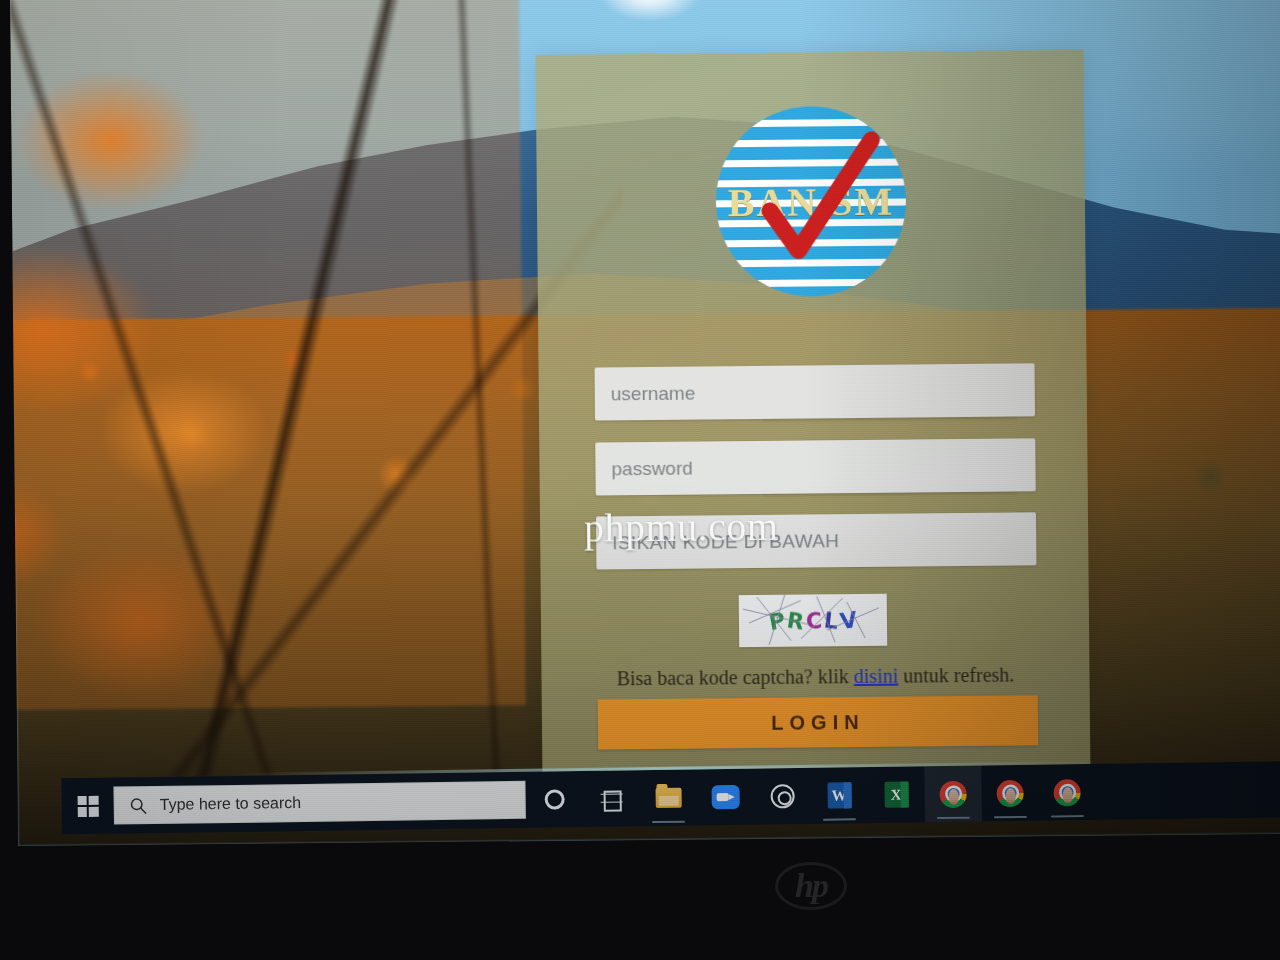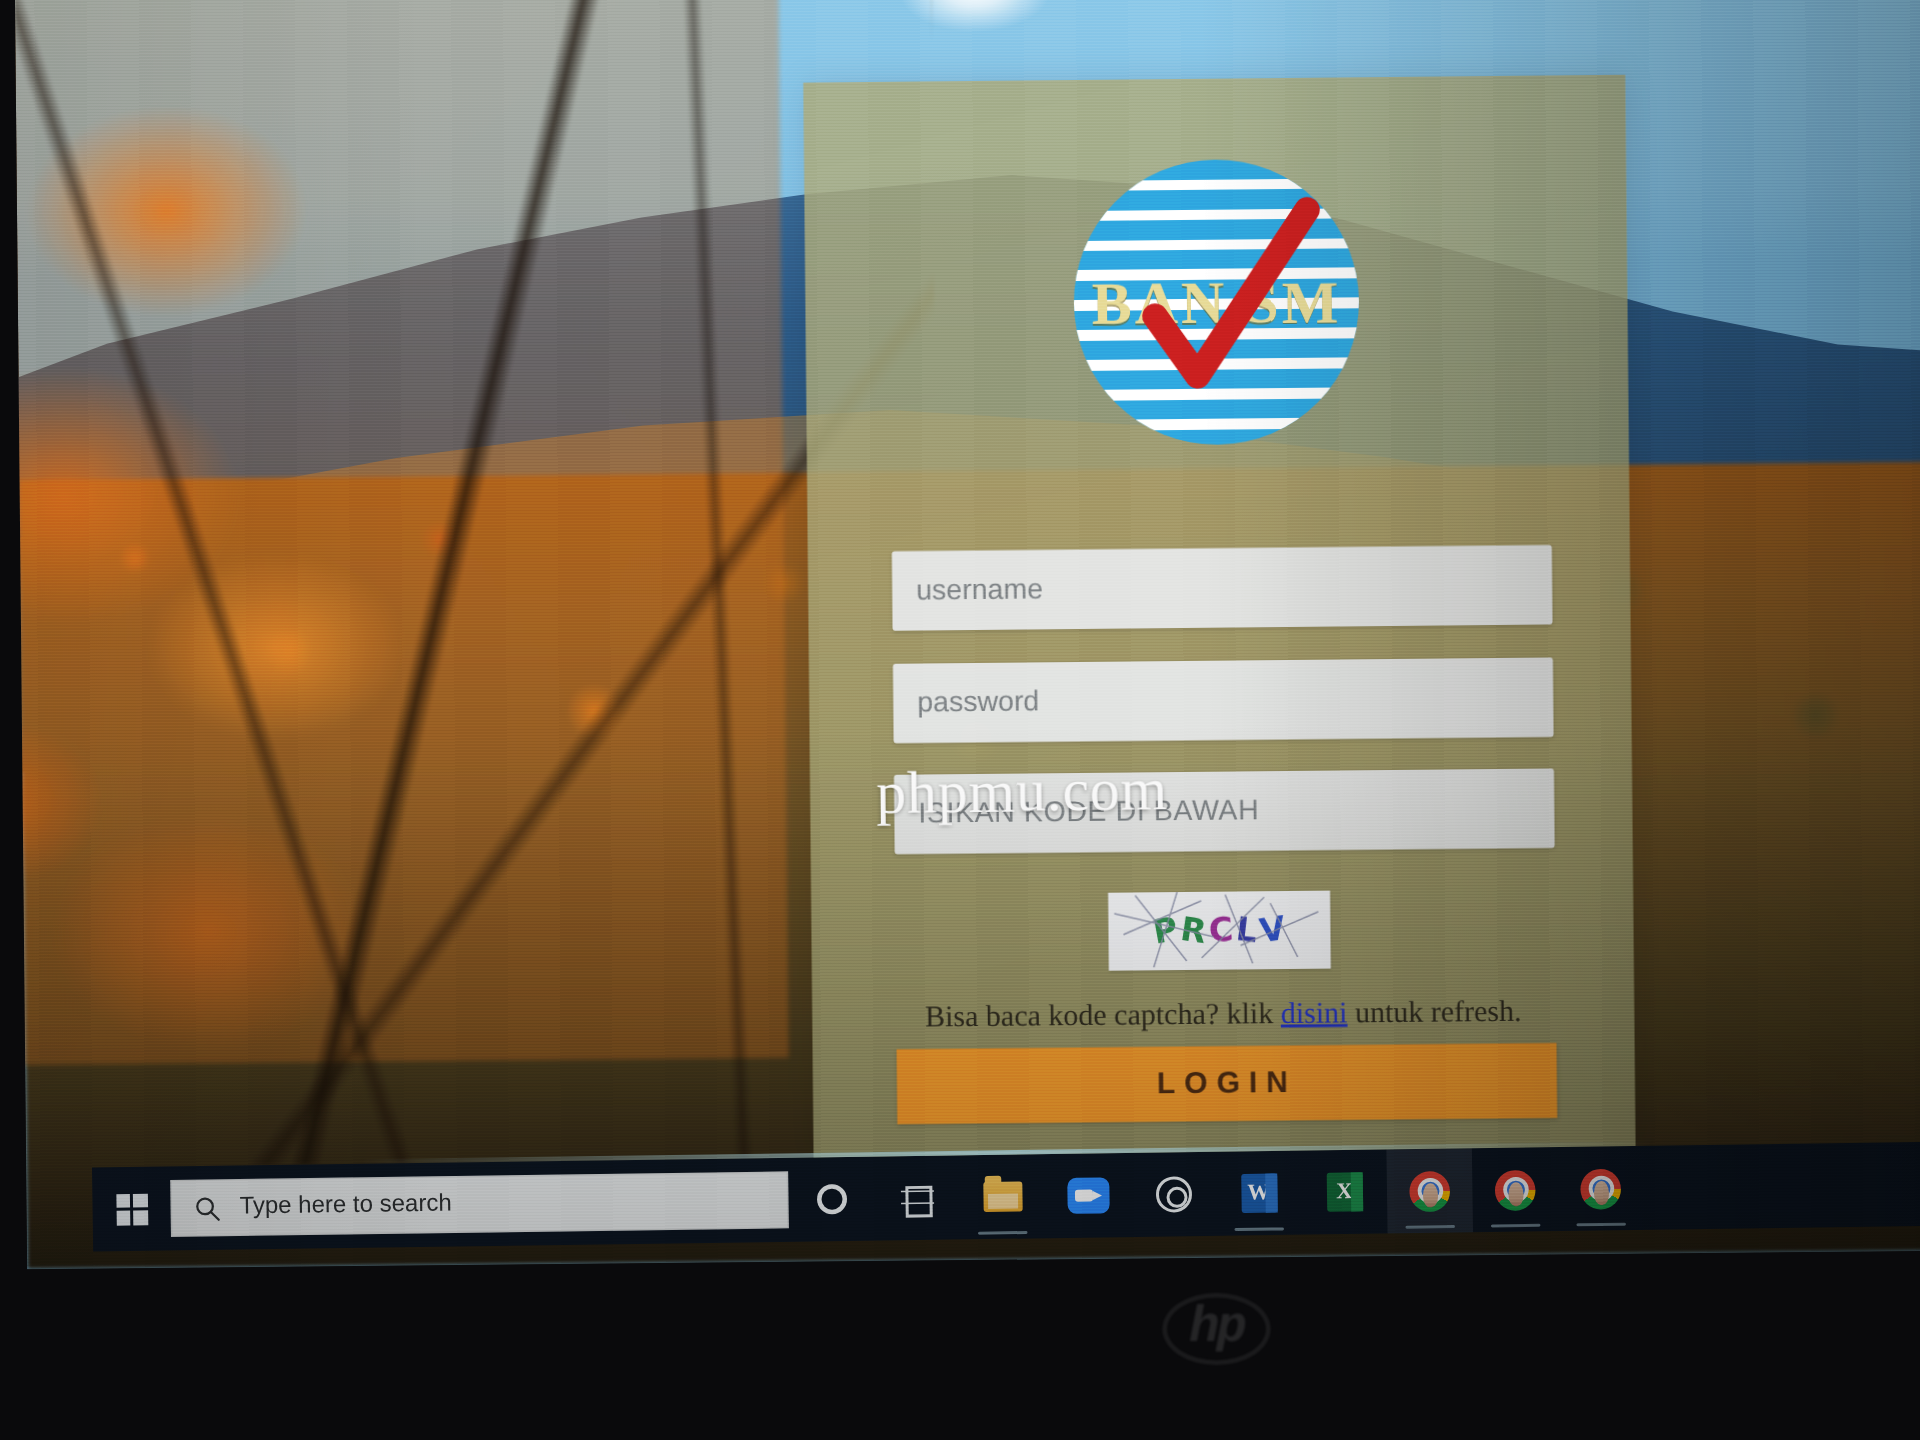--- a/index.html
+++ b/index.html
@@ -32,21 +32,21 @@
   
   #hp-logo {
     position: absolute;
     left: 775px;
     top: 862px;
     width: 72px;
     height: 48px;
     border-radius: 50%;
     border: 3px solid rgba(150,150,150,0.13);
     color: rgba(170,170,170,0.17);
-    font-family: Liberation Mono, monospace;
+    font-family: Liberation Serif, serif;
     font-style: italic;
     font-weight: bold;
     font-size: 34px;
     letter-spacing: -2px;
     text-align: center;
     line-height: 42px;
     filter: blur(0.6px);
   }
 
   

